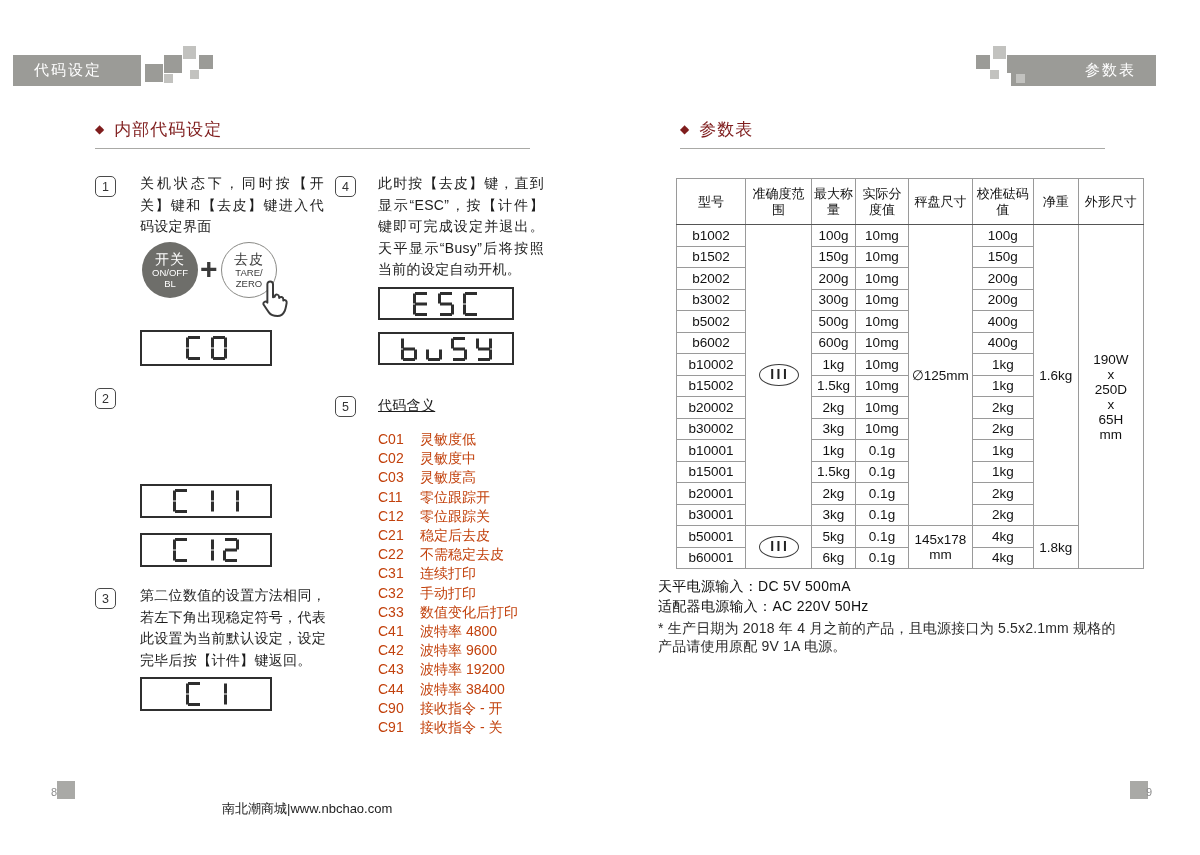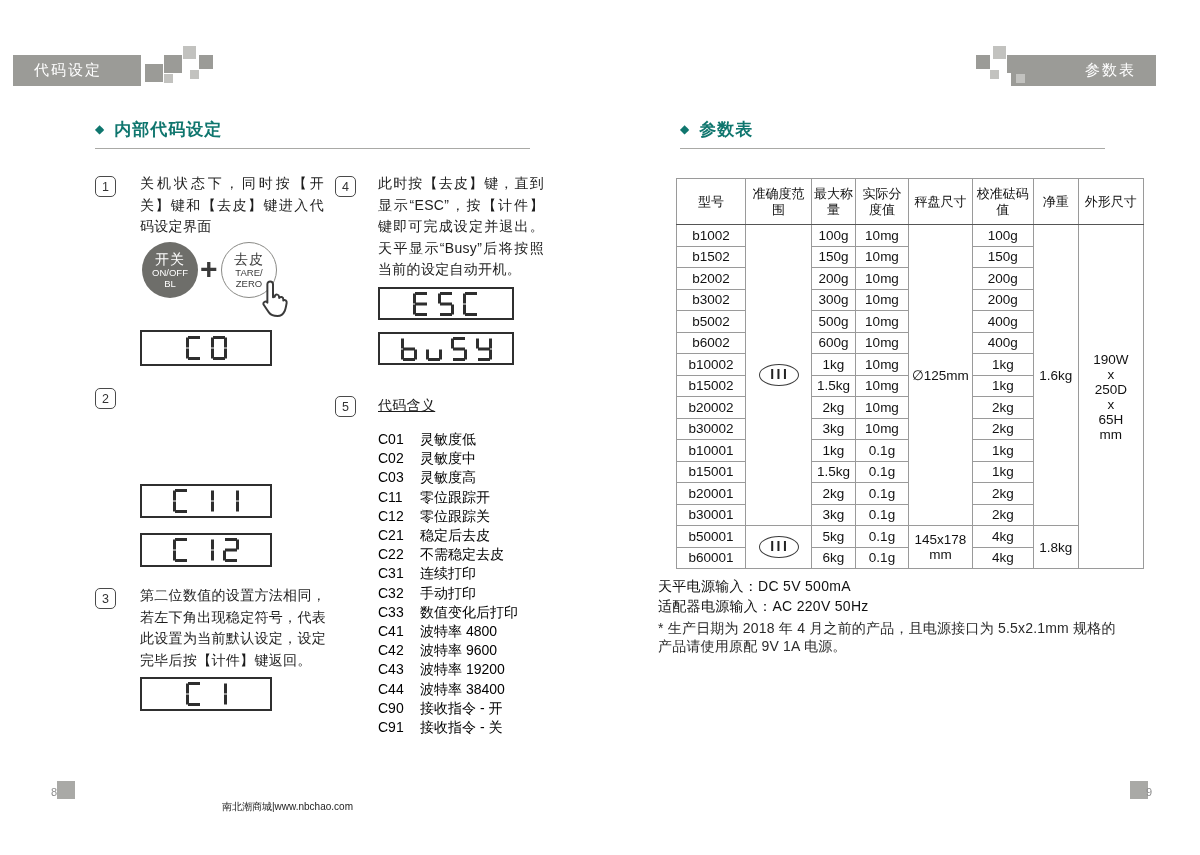--- a/index.html
+++ b/index.html
@@ -7,21 +7,21 @@
   #page { position:relative; width:1168px; height:855px; background:#fff; overflow:hidden; color:#1d1d1d; }
 
   
   .hbar { position:absolute; top:55px; height:31px; background:#9b9b97; color:#fff;
           font-size:15px; letter-spacing:2px; display:flex; align-items:center; }
   .hbar-left  { left:13px; width:128px; padding-left:21px; }
   .hbar-right { right:12px; width:145px; justify-content:flex-end; padding-right:20px; }
   .pix { position:absolute; }
 
   
-  .sec-title { position:absolute; font-size:17px; font-weight:bold; color:#0f766e; letter-spacing:1px; }
+  .sec-title { position:absolute; font-size:17px; font-weight:normal; color:#7f1d1d; letter-spacing:1px; }
   .sec-title .diamond { font-size:12px; margin-right:9px; position:relative; top:-2px; }
   .sec-rule { position:absolute; height:1px; background:#a9a9a6; }
 
   
   .stepnum { position:absolute; width:21px; height:21px; border:1.5px solid #4a4a4a; border-radius:5px;
              font-size:12.5px; color:#333; display:flex; align-items:center; justify-content:center; background:#fff; }
 
   .steptext { position:absolute; font-size:14px; line-height:21.5px; color:#1d1d1d; text-align:justify; letter-spacing:0.3px; }
 
   
@@ -32,39 +32,39 @@
   .btn-circle .zh { font-size:14px; line-height:15px; letter-spacing:1px; }
   .btn-circle .en { font-size:9.5px; line-height:11px; }
   .plus-sign { position:absolute; font-size:30px; color:#3a3a3a; font-weight:bold; }
 
   
   .lcd { position:absolute; background:#fff; border:2px solid #2f2f2f;
          display:flex; align-items:center; justify-content:center; }
   .lcd svg { display:block; }
 
   
-  .code-row { display:flex; font-size:14px; line-height:19.2px; color:#000000; }
+  .code-row { display:flex; font-size:14px; line-height:19.2px; color:#c2410c; }
   .code-row .c { width:42px; }
 
   
   table.params { position:absolute; left:676px; top:178px; border-collapse:collapse; table-layout:fixed; }
   table.params, table.params th, table.params td { border:1px solid #9a9a9a; }
   table.params { border:1.5px solid #555; }
   table.params th { height:46px; font-weight:normal; font-size:13px; line-height:16px;
                     color:#111; text-align:center; vertical-align:middle; border-bottom:1.5px solid #555; padding:2px; }
   table.params td { height:21.5px; font-size:13.5px; color:#111; text-align:center; vertical-align:middle; padding:0 3px; }
   table.params tr.g2 td { border-top:1.5px solid #555; }
   .acc-oval { display:inline-block; width:40px; height:22px; border:1.6px solid #3c3c3c; border-radius:50%;
               font-size:14px; font-weight:bold; letter-spacing:2.5px; line-height:19px; text-indent:2.5px; color:#222; }
   .pre { white-space:pre-line; line-height:15px; font-size:13px; }
 
   .note-line { position:absolute; font-size:14px; color:#111; letter-spacing:0.3px; }
   .note-small { position:absolute; font-size:14px; color:#2a2a2a; letter-spacing:0.2px; }
 
-  .footer-text { position:absolute; left:222px; top:800px; font-size:10px; color:#222; }
+  .footer-text { position:absolute; left:222px; top:800px; font-size:13px; color:#222; }
   .page-sq { position:absolute; width:18px; height:18px; background:#a9a9a6; }
   .page-num { position:absolute; font-size:11px; color:#8c8c8c; }
 
   .hand { position:absolute; }
 </style>
 </head>
 <body>
 
 <div id="page">
 

